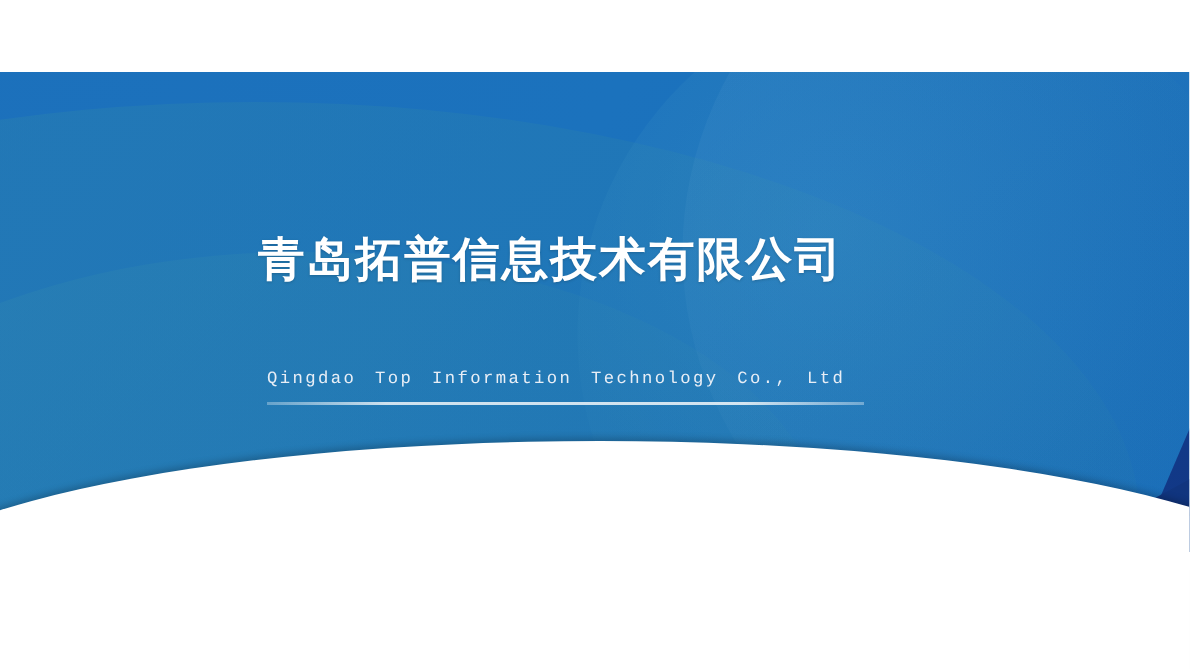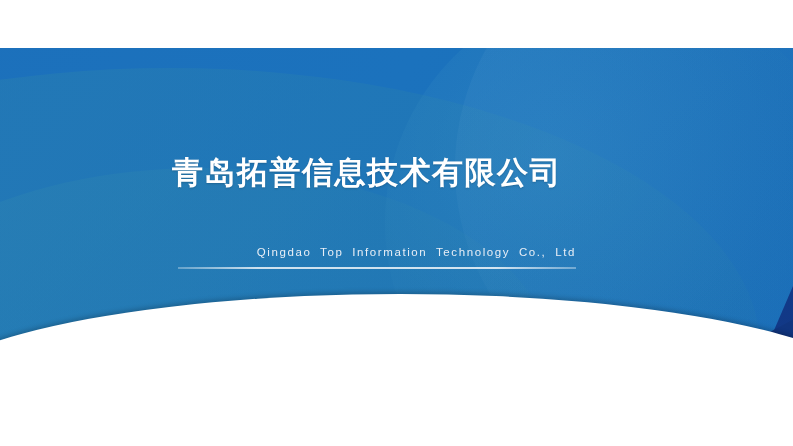--- a/index.html
+++ b/index.html
@@ -180,23 +180,23 @@
     position: absolute;
     left: 178px;
     top: 198px;
     width: 398px;
   }
   .subtitle-en {
     font-size: 11.5px;
     color: #e8eef6;
     letter-spacing: 1.6px;
     word-spacing: 4px;
-    text-align: right;
+    text-align: left;
     white-space: nowrap;
-    font-family: Liberation Sans, sans-serif;
+    font-family: Liberation Mono, monospace;
   }
   .subtitle-rule {
     margin-top: 9px;
     width: 398px;
     height: 2px;
     background: linear-gradient(90deg, rgba(255,255,255,0.30) 0%, rgba(255,255,255,0.78) 20%, rgba(255,255,255,0.80) 80%, rgba(255,255,255,0.35) 100%);
   }
 </style>
 </head>
 <body>

